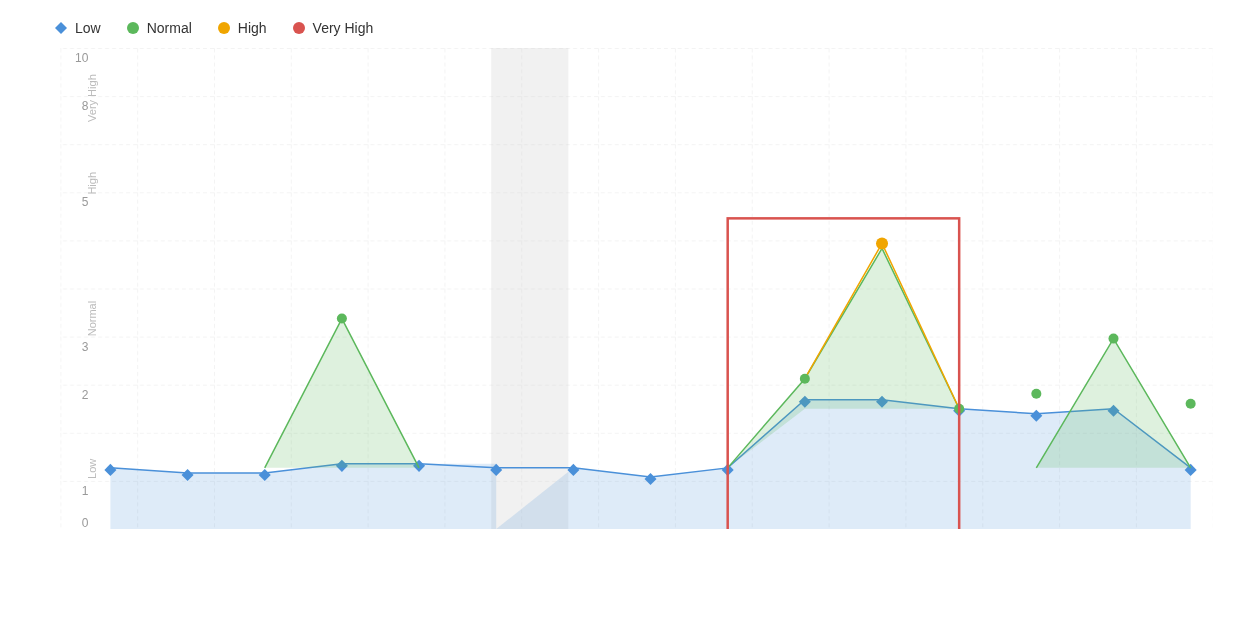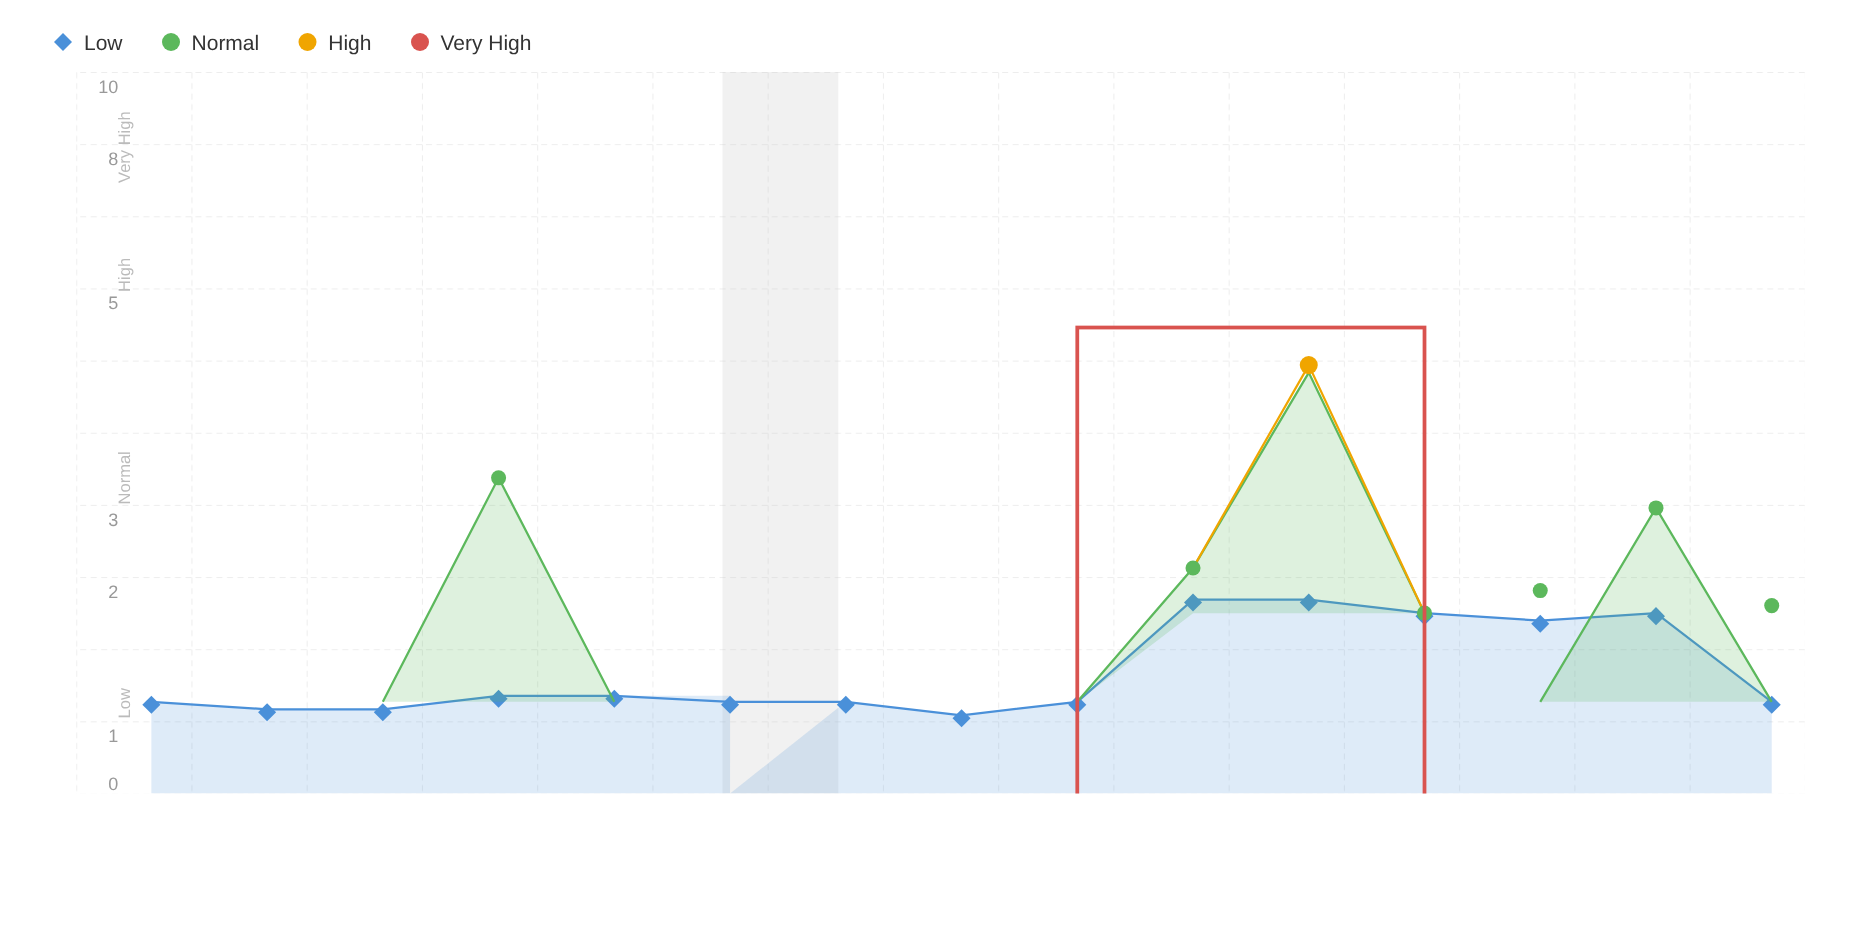--- a/index.html
+++ b/index.html
@@ -7,21 +7,21 @@
       background: #fff;
       font-family: Arial, sans-serif;
       width: 1250px;
       height: 621px;
       overflow: hidden;
       position: relative;
     }
     .chart-container {
       width: 1250px;
       height: 621px;
-      padding: 20px 30px 80px 34px;
+      padding: 20px 30px 80px 53px;
       position: relative;
     }
     .legend {
       display: flex;
       align-items: center;
       gap: 24px;
       margin-bottom: 12px;
       font-size: 14px;
       color: #333;
     }

